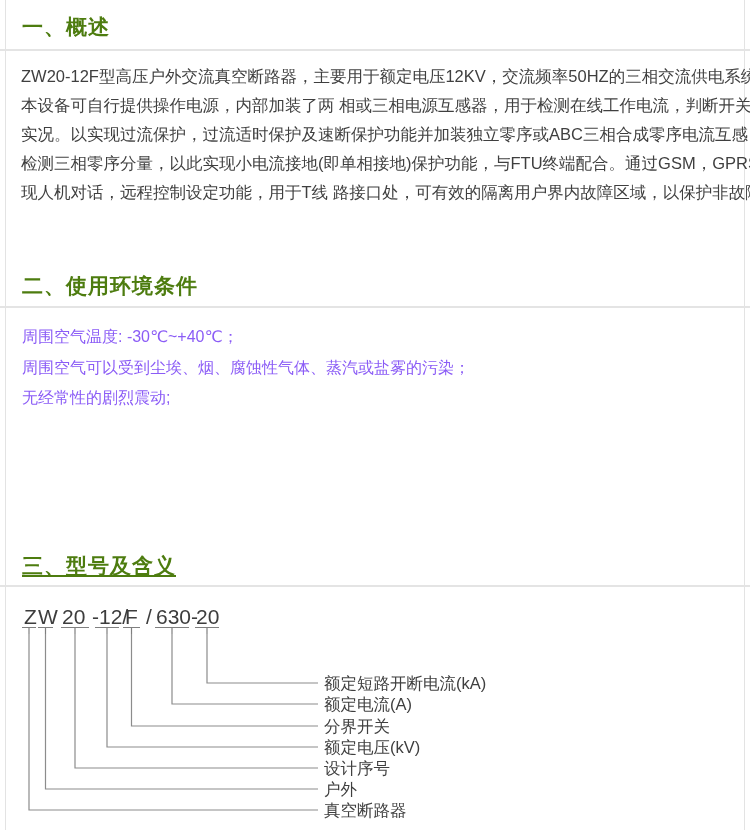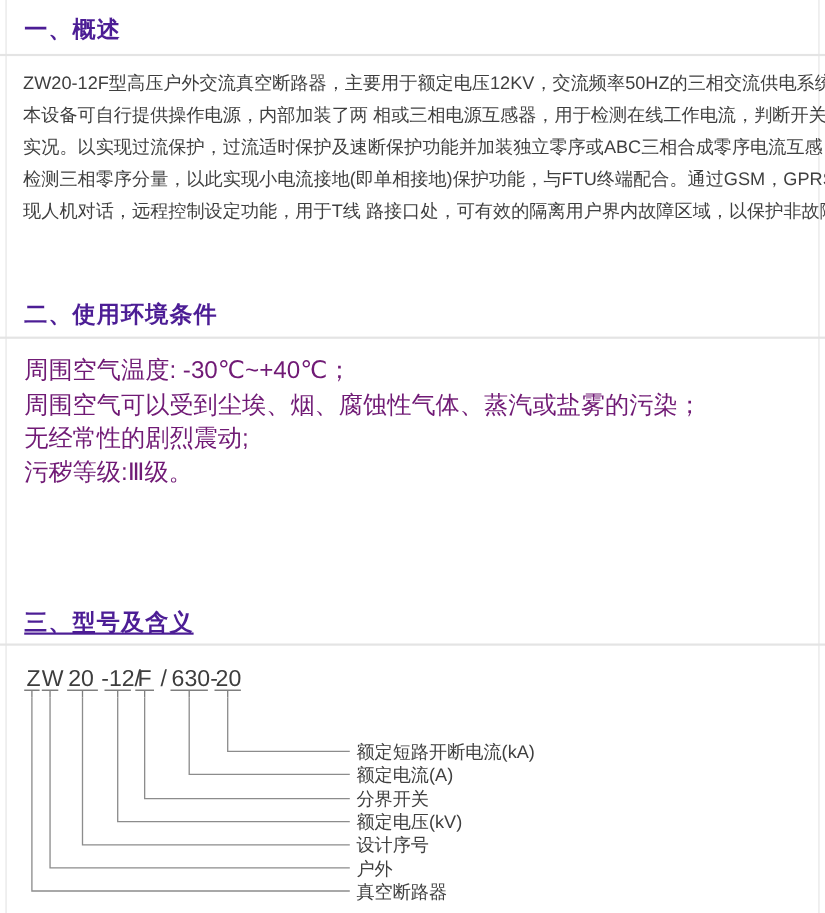--- a/index.html
+++ b/index.html
@@ -14,21 +14,21 @@
   }
   .edge { position: absolute; top: 0; bottom: 0; width: 1px; background: #e3e3e3; }
   .edge-left { left: 5px; }
   .edge-right { right: 5px; }
 
   .sec-heading {
     position: absolute;
     left: 22px;
     font-size: 21px;
     font-weight: bold;
-    color: #4c1d95;
+    color: #4d7c0f;
     letter-spacing: 1px;
     white-space: nowrap;
   }
   .divider {
     position: absolute;
     left: 0; right: 0;
     height: 2px;
     background: #e4e4e4;
   }
 
@@ -39,24 +39,24 @@
   }
   .para .line {
     font-size: 16.5px;
     line-height: 29px;
     white-space: nowrap;
     color: #3f3f3f;
   }
 
   .env-list { position: absolute; left: 22px; right: 18px; }
   .env-list .item {
-    font-size: 22px;
+    font-size: 16px;
     line-height: 30.5px;
     white-space: nowrap;
-    color: #701a75;
+    color: #8b5cf6;
   }
 
   .diagram { position: absolute; left: 0; top: 595px; }
   .diagram path { stroke: #8c8c8c; stroke-width: 1.2; fill: none; }
   .diagram .tickmark { stroke: #7f7f7f; }
   .model-seg {
     font-family: "Liberation Sans", "DejaVu Sans", sans-serif;
     font-size: 21px;
     fill: #3d3d3d;
   }
@@ -82,21 +82,20 @@
     <div class="line">检测三相零序分量，以此实现小电流接地(即单相接地)保护功能，与FTU终端配合。通过GSM，GPRS等实</div>
     <div class="line">现人机对话，远程控制设定功能，用于T线 路接口处，可有效的隔离用户界内故障区域，以保护非故障线</div>
   </div>
 
   <div class="sec-heading" style="top:272px;">二、使用环境条件</div>
   <div class="divider" style="top:306px;"></div>
   <div class="env-list" style="top:322px;">
     <div class="item">周围空气温度: -30℃~+40℃；</div>
     <div class="item">周围空气可以受到尘埃、烟、腐蚀性气体、蒸汽或盐雾的污染；</div>
     <div class="item">无经常性的剧烈震动;</div>
-    <div class="item">污秽等级:Ⅲ级。</div>
   </div>
 
   <div class="sec-heading" style="top:552px;text-decoration:underline;">三、型号及含义</div>
   <div class="divider" style="top:585px;"></div>
 
   <svg class="diagram" width="750" height="235" viewBox="0 0 750 235">
 
     <text class="model-seg" x="24" y="29">Z</text>
     <text class="model-seg" x="38" y="29">W</text>
     <text class="model-seg" x="62" y="29">20</text>

